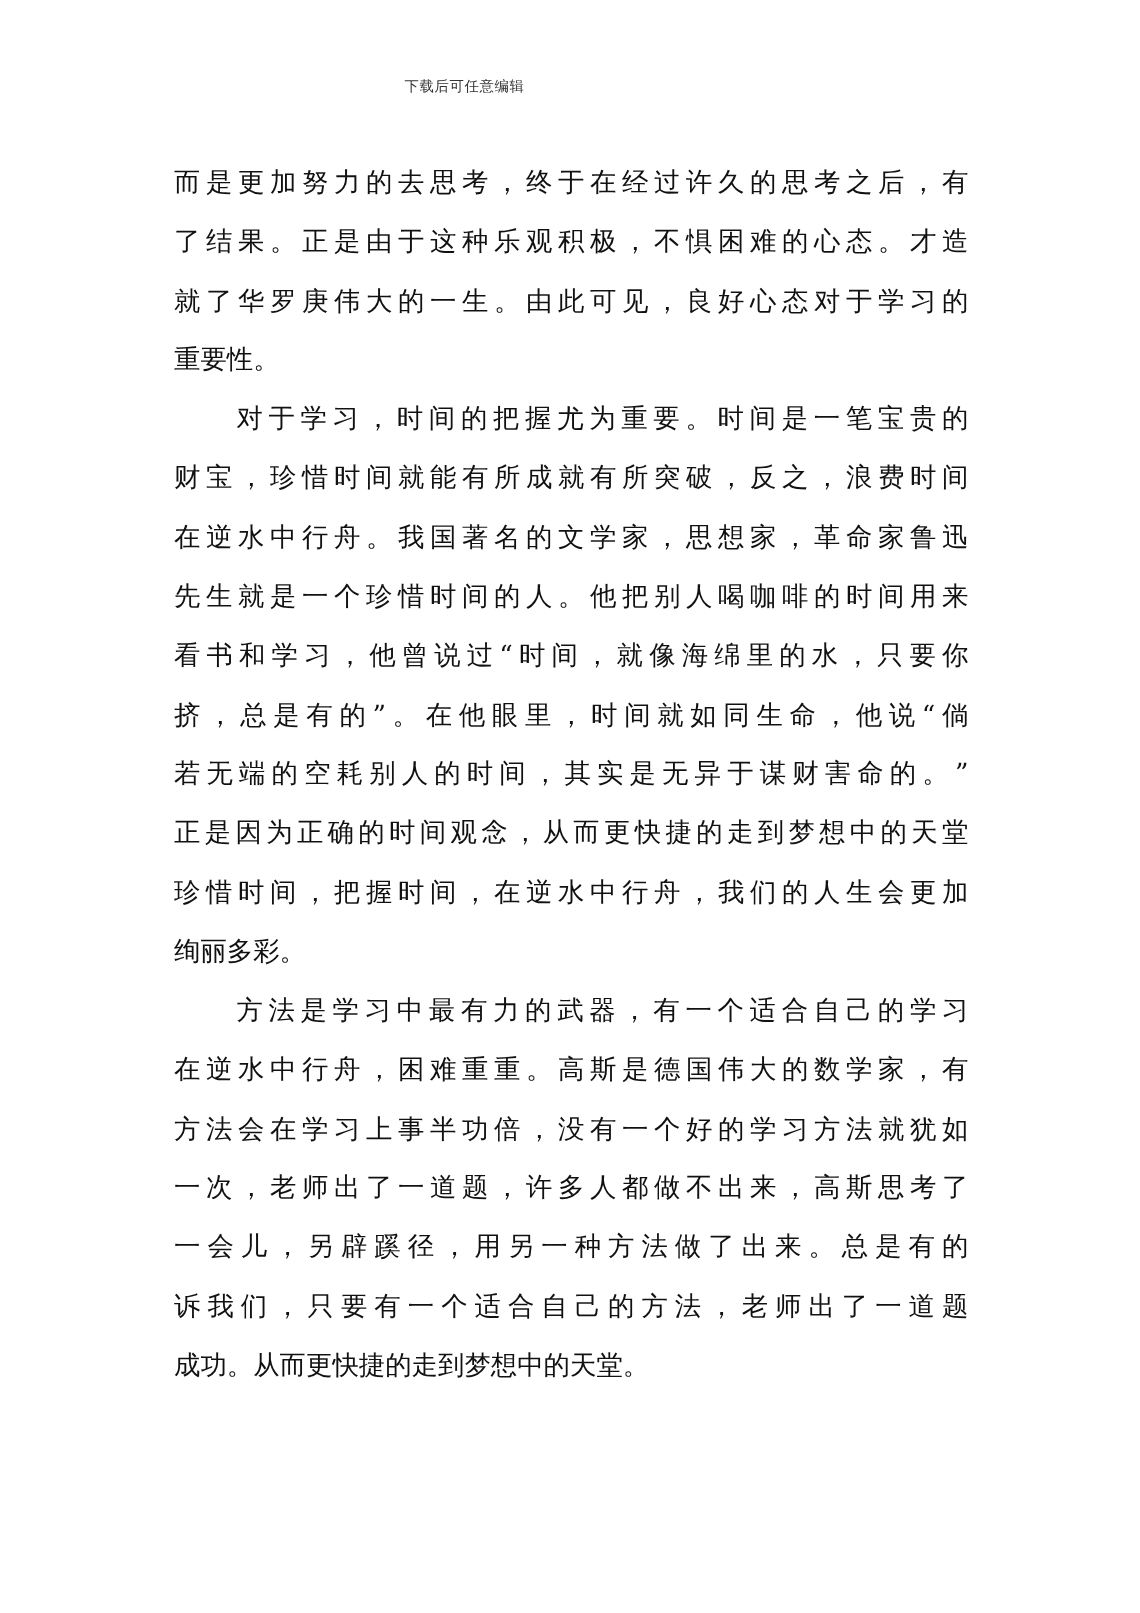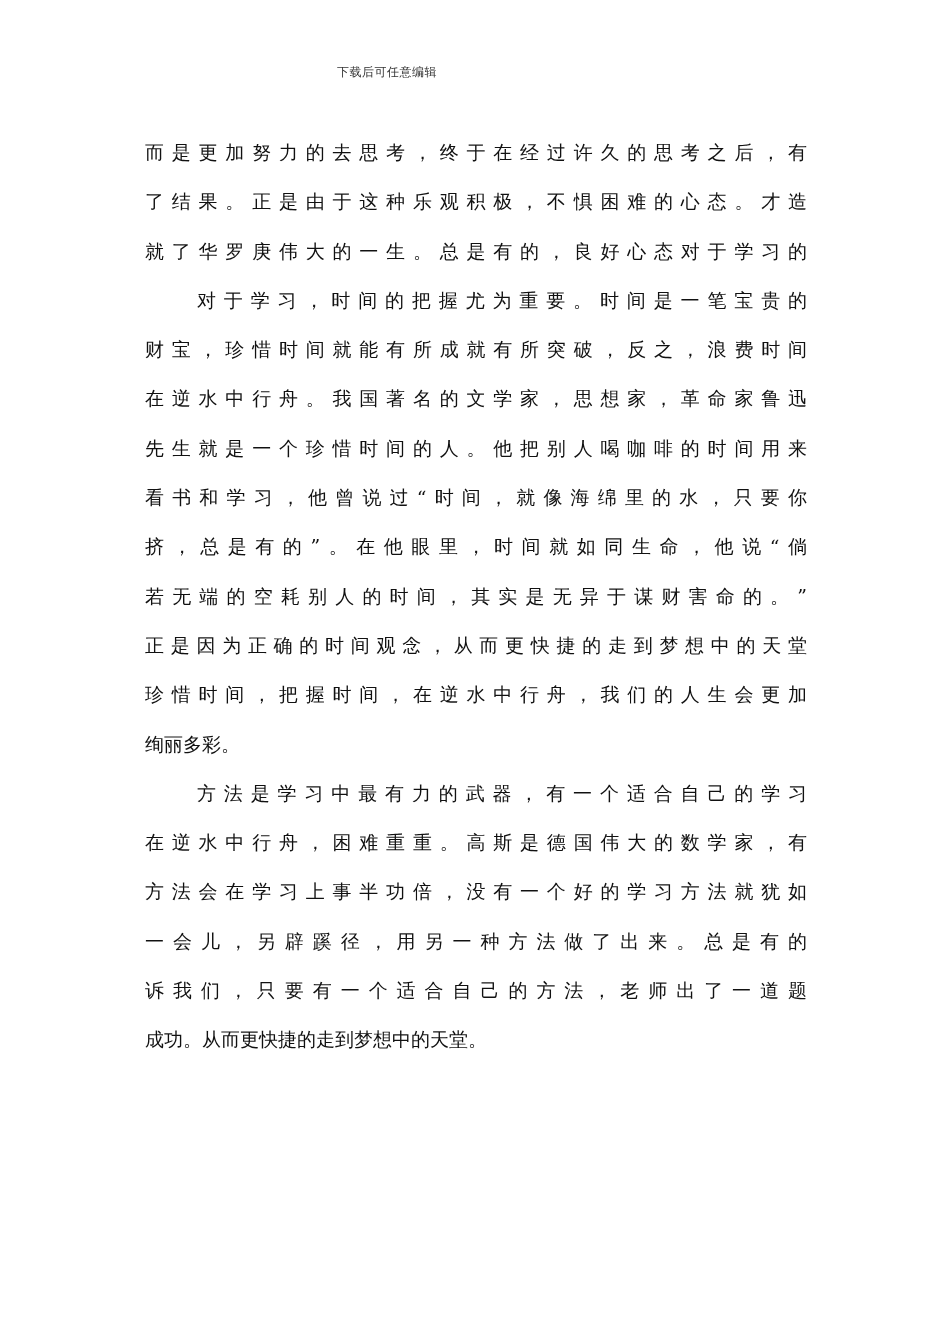--- a/index.html
+++ b/index.html
@@ -28,56 +28,58 @@
   .content {
     position: absolute;
     top: 128px;
     left: 145px;
     width: 662px;
   }
   .line {
     display: block;
     height: 49.3px;
     line-height: 49.3px;
-    font-size: 19px;
+    font-size: 22px;
     white-space: nowrap;
     text-align: justify;
     text-align-last: justify;
   }
   .line.last {
     text-align-last: left;
   }
   .line.indent {
     padding-left: 52px;
   }
 </style>
 </head>
 <body>
 
 <div class="header">下载后可任意编辑</div>
 
 <div class="content">
   <div>
     <span class="line">而是更加努力的去思考，终于在经过许久的思考之后，有</span>
     <span class="line">了结果。正是由于这种乐观积极，不惧困难的心态。才造</span>
-    <span class="line">就了华罗庚伟大的一生。总是有的，良好心态对于学习的</span>
+    <span class="line">就了华罗庚伟大的一生。由此可见，良好心态对于学习的</span>
+    <span class="line last">重要性。</span>
   </div>
   <div>
     <span class="line indent">对于学习，时间的把握尤为重要。时间是一笔宝贵的</span>
     <span class="line">财宝，珍惜时间就能有所成就有所突破，反之，浪费时间</span>
     <span class="line">在逆水中行舟。我国著名的文学家，思想家，革命家鲁迅</span>
     <span class="line">先生就是一个珍惜时间的人。他把别人喝咖啡的时间用来</span>
     <span class="line">看书和学习，他曾说过“时间，就像海绵里的水，只要你</span>
     <span class="line">挤，总是有的”。在他眼里，时间就如同生命，他说“倘</span>
     <span class="line">若无端的空耗别人的时间，其实是无异于谋财害命的。”</span>
     <span class="line">正是因为正确的时间观念，从而更快捷的走到梦想中的天堂</span>
     <span class="line">珍惜时间，把握时间，在逆水中行舟，我们的人生会更加</span>
     <span class="line last">绚丽多彩。</span>
   </div>
   <div>
     <span class="line indent">方法是学习中最有力的武器，有一个适合自己的学习</span>
     <span class="line">在逆水中行舟，困难重重。高斯是德国伟大的数学家，有</span>
     <span class="line">方法会在学习上事半功倍，没有一个好的学习方法就犹如</span>
+    <span class="line">一次，老师出了一道题，许多人都做不出来，高斯思考了</span>
     <span class="line">一会儿，另辟蹊径，用另一种方法做了出来。总是有的</span>
     <span class="line">诉我们，只要有一个适合自己的方法，老师出了一道题</span>
     <span class="line last">成功。从而更快捷的走到梦想中的天堂。</span>
   </div>
 </div>
 
 </body></html>

